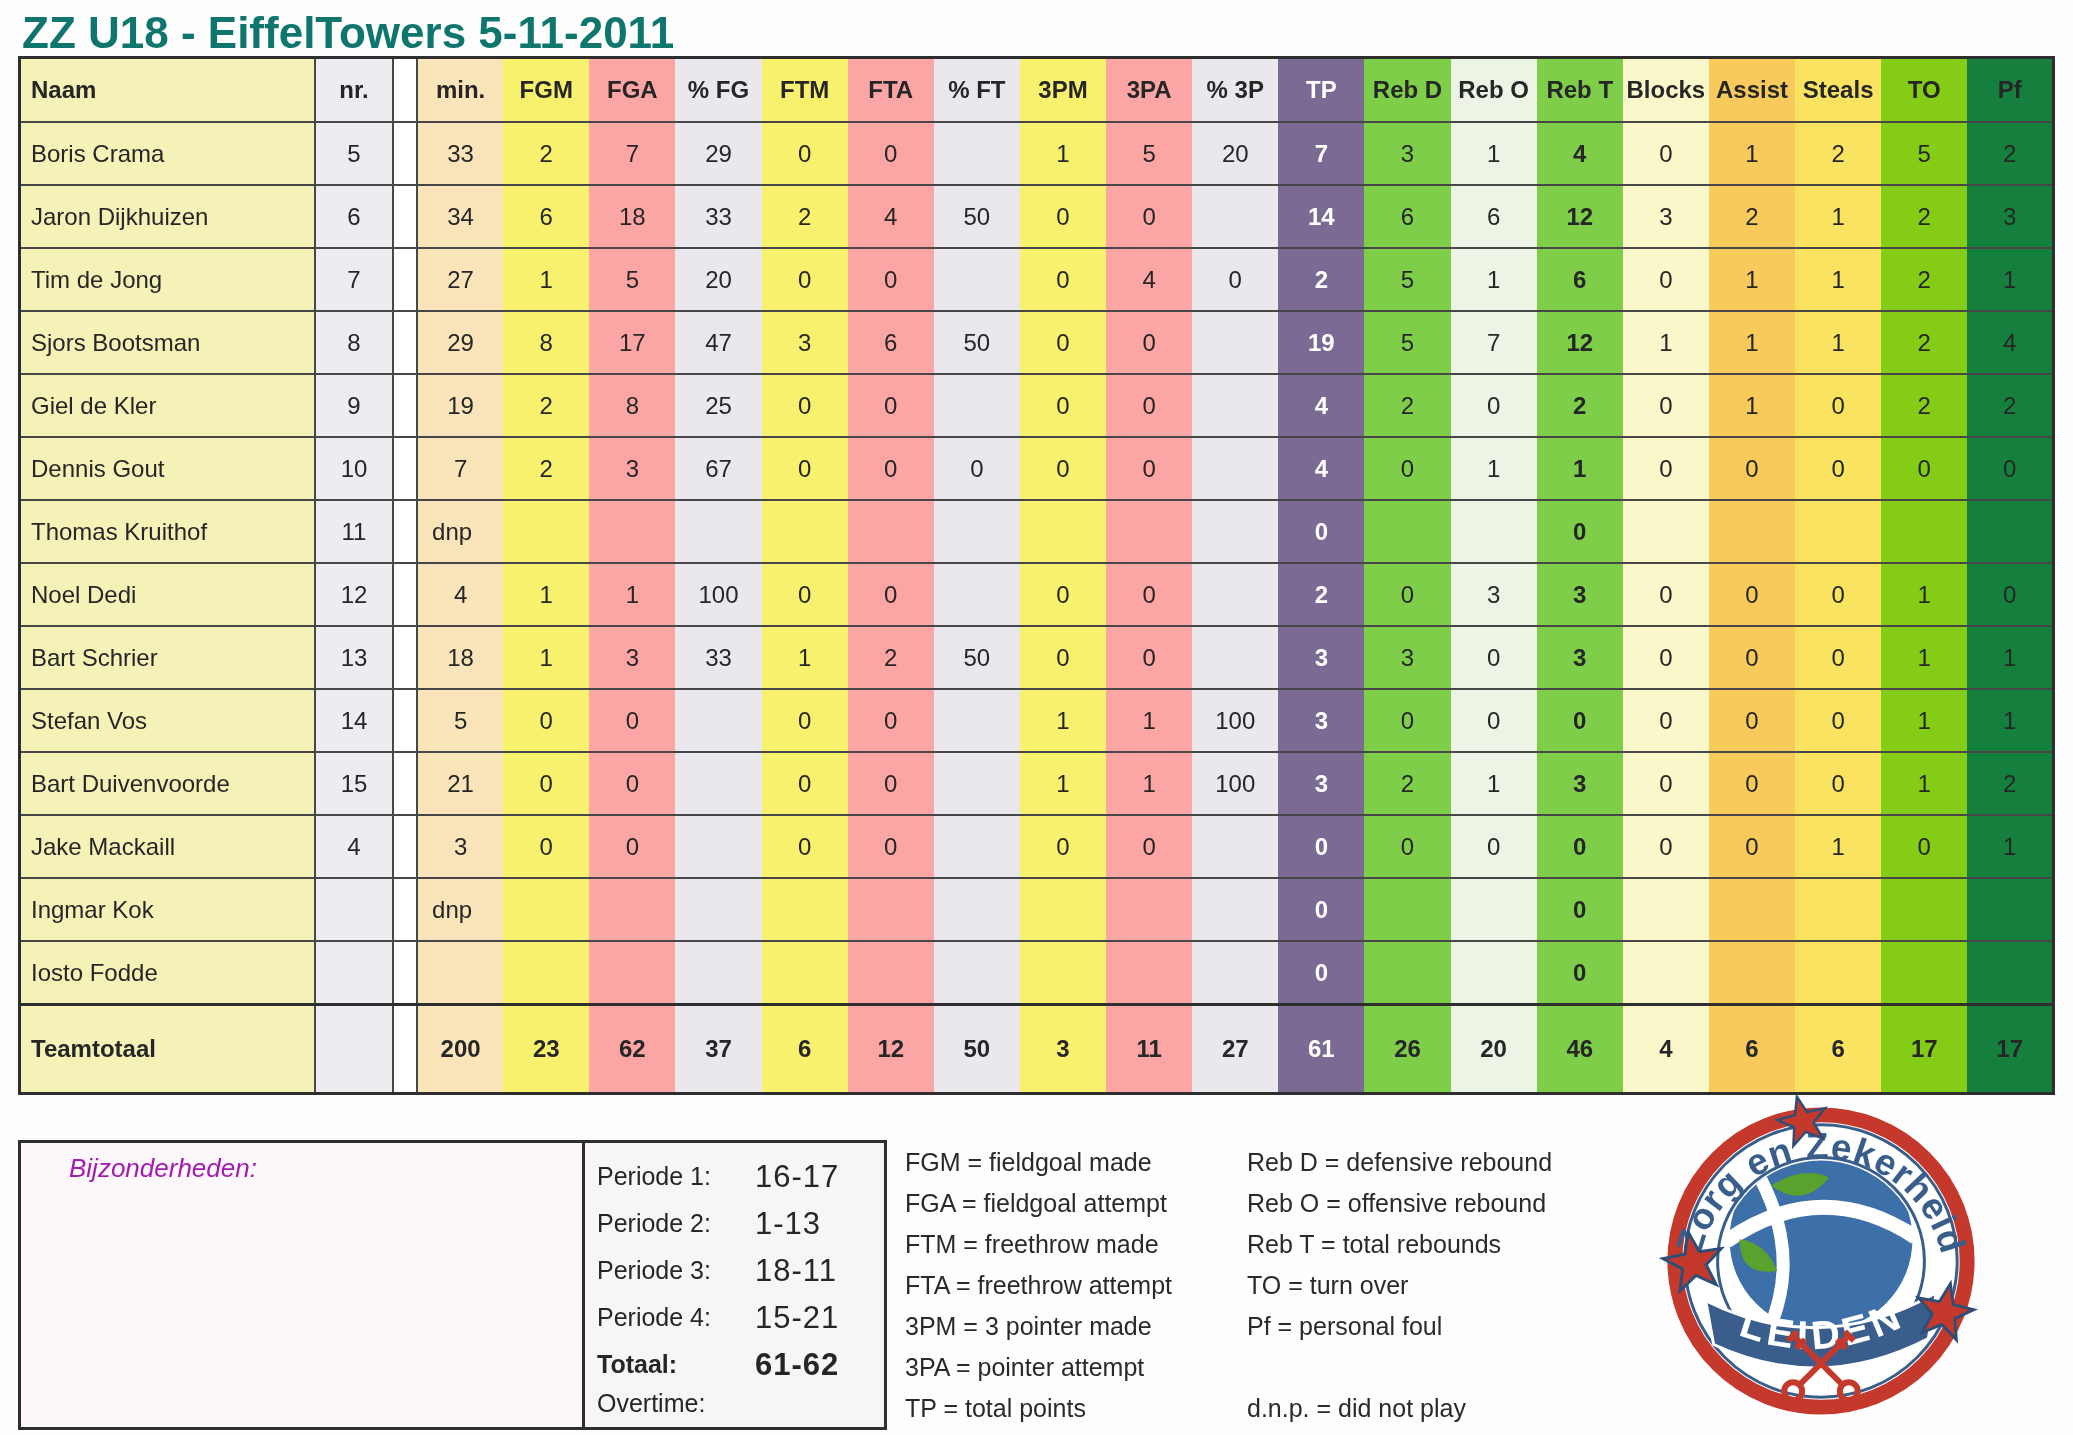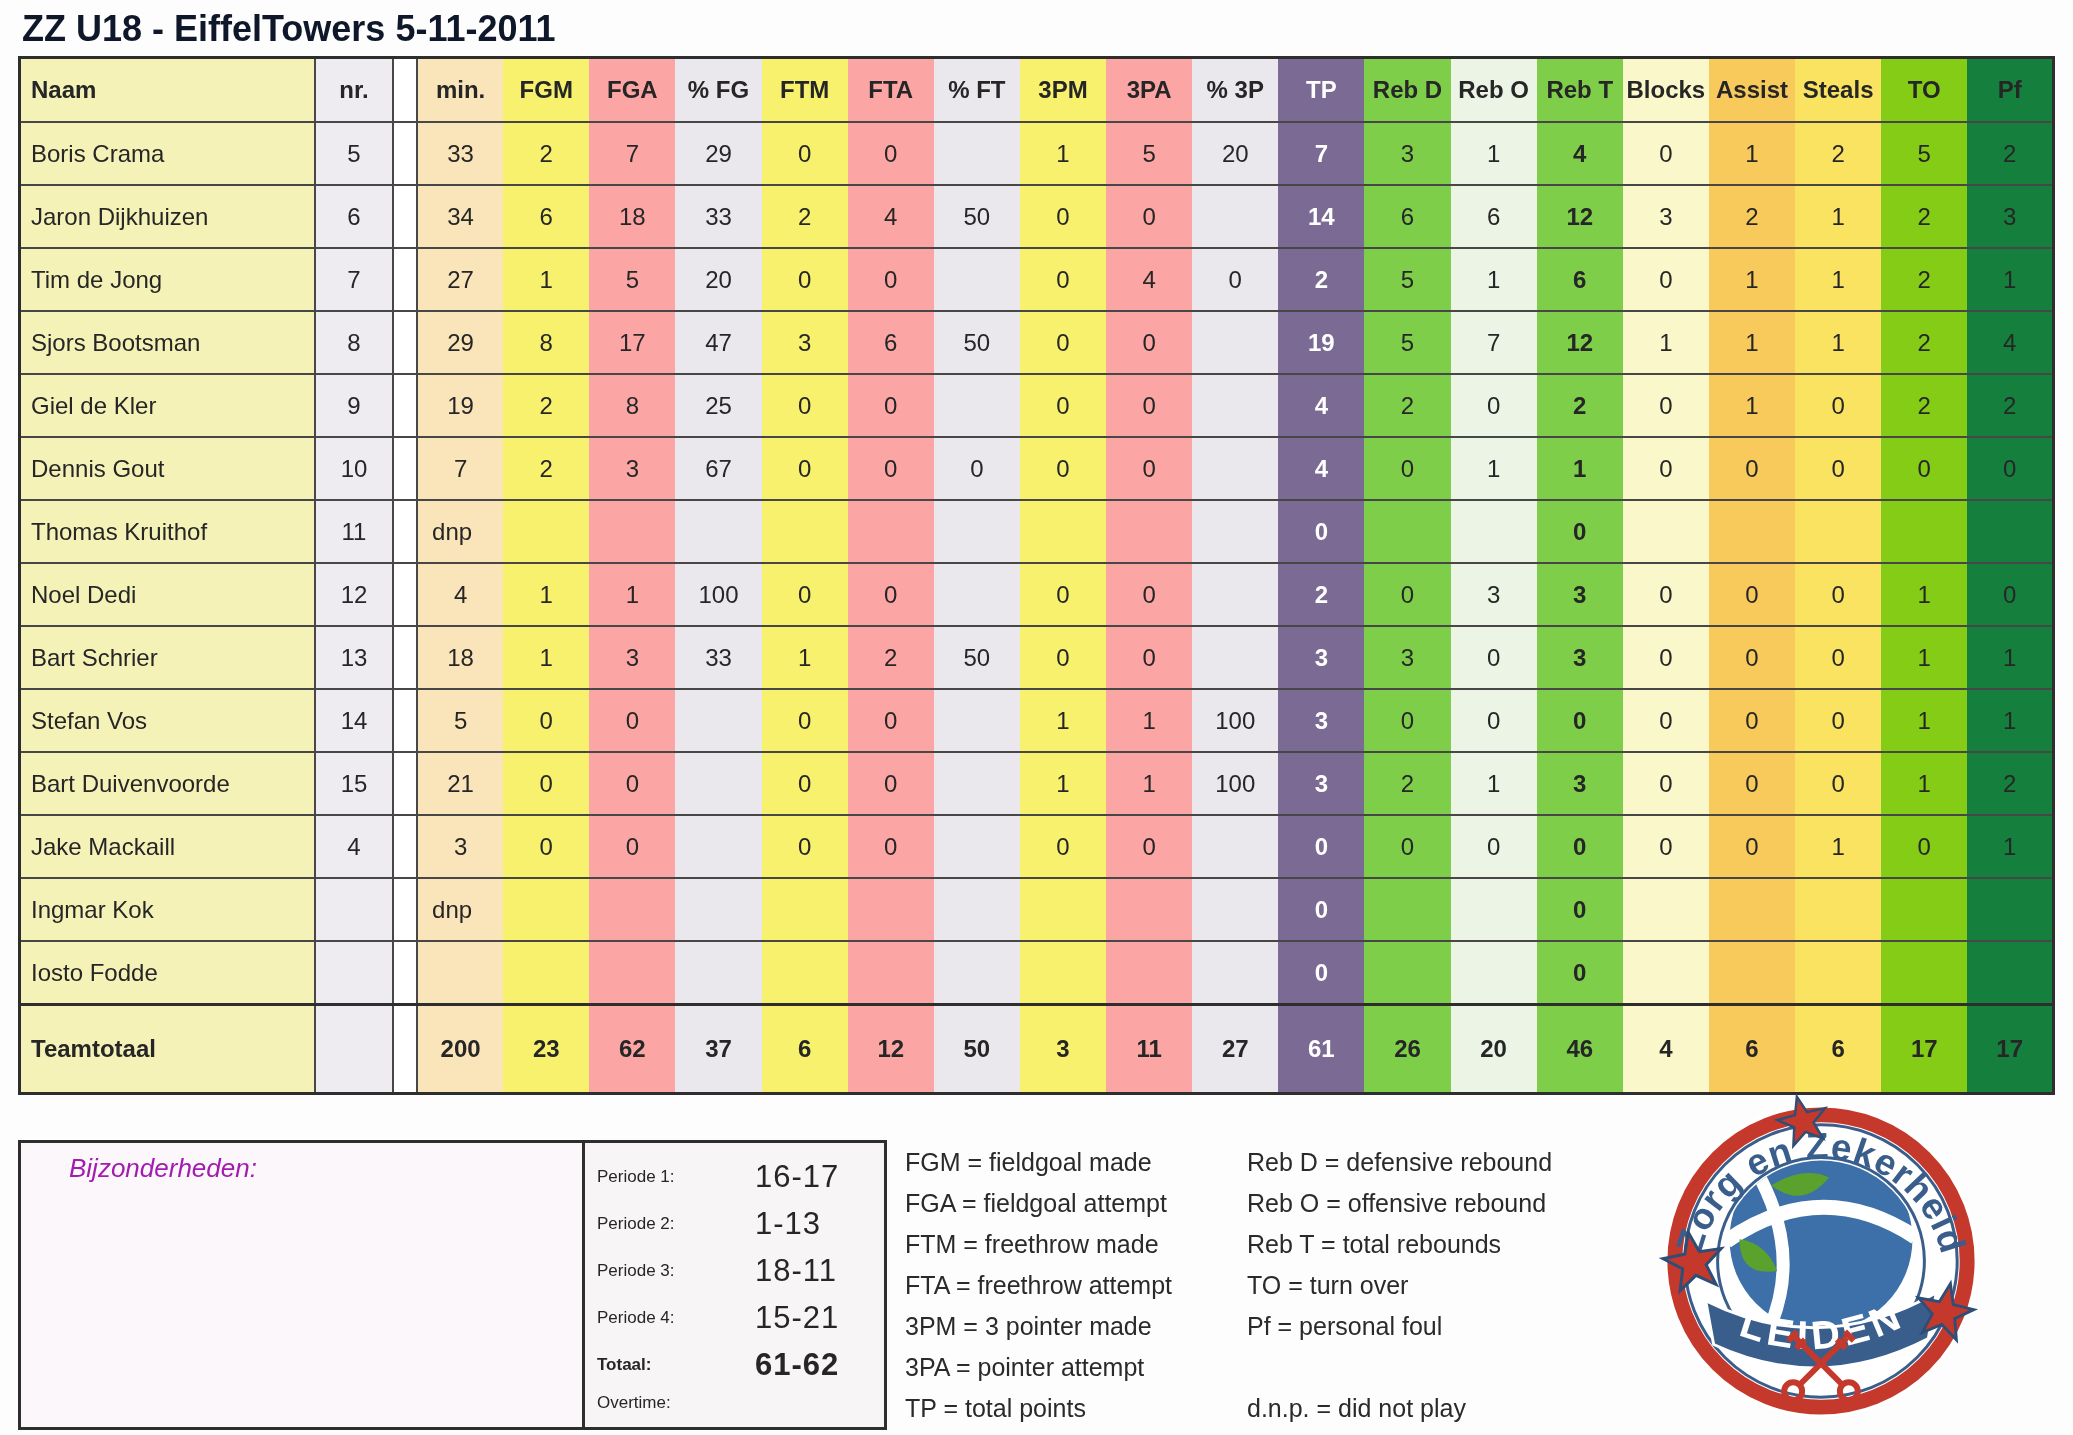--- a/index.html
+++ b/index.html
@@ -1,19 +1,19 @@
 <!DOCTYPE html>
 <html><head>
 <meta charset="utf-8">
 <style>
   html,body{margin:0;padding:0;background:#ffffff;}
   body{width:2073px;height:1435px;position:relative;font-family:"Liberation Sans",sans-serif;color:#262626;overflow:hidden;}
   .page{position:absolute;inset:0;background:#fdfdfd;}
 
-  .title{position:absolute;left:22px;top:8px;font-size:36px;font-weight:700;color:#0f172a;letter-spacing:0px;}
+  .title{position:absolute;left:22px;top:8px;font-size:44px;font-weight:700;color:#0f766e;letter-spacing:0px;}
 
   table.stats{position:absolute;left:18px;top:56px;width:2037px;border-collapse:collapse;table-layout:fixed;border:3px solid #2e2e2e;background:#fff;}
   table.stats th,table.stats td{border-top:2px solid #474747;border-bottom:2px solid #474747;padding:0;font-size:24px;text-align:center;overflow:hidden;white-space:nowrap;}
   table.stats thead th{height:62px;font-weight:700;}
   table.stats tbody td{height:61px;}
   table.stats tr.total td{height:86px;font-weight:700;border-top:3px solid #2e2e2e;}
 
   
   .c-naam{background:#f5f2b8;text-align:left !important;padding-left:10px !important;}
   .c-nr{background:#efecf1;}
@@ -38,21 +38,21 @@
   .c-sp{border-right:2px solid #474747;}
 
   td.dnp{text-align:left !important;padding-left:14px !important;}
 
   
   .notes-box{position:absolute;left:18px;top:1140px;width:567px;height:290px;box-sizing:border-box;border:3px solid #2e2e2e;background:#fbf7fa;}
   .notes-label{position:absolute;left:12px;top:10px;font-size:26px;font-style:italic;color:#a21caf;margin-left:36px;}
 
   .period-box{position:absolute;left:582px;top:1140px;width:305px;height:290px;box-sizing:border-box;border:3px solid #2e2e2e;background:#f7f5f6;padding:10px 0 0 12px;}
   .prow{display:flex;align-items:center;height:47px;}
-  .plabel{font-size:17px;width:158px;flex:0 0 158px;}
+  .plabel{font-size:25px;width:158px;flex:0 0 158px;}
   .pscore{font-size:31px;letter-spacing:1px;}
   .prow.totaal .plabel,.prow.totaal .pscore{font-weight:700;}
   .prow.overtime{position:absolute;left:12px;bottom:6px;height:36px;}
 
   .legend{position:absolute;top:1142px;font-size:25px;color:#2a2a2a;}
   .legend-left{left:905px;width:330px;}
   .legend-right{left:1247px;width:360px;}
   .legend-line{height:41px;line-height:41px;white-space:nowrap;}
 
   .logo{position:absolute;left:1652px;top:1092px;width:338px;height:338px;}

